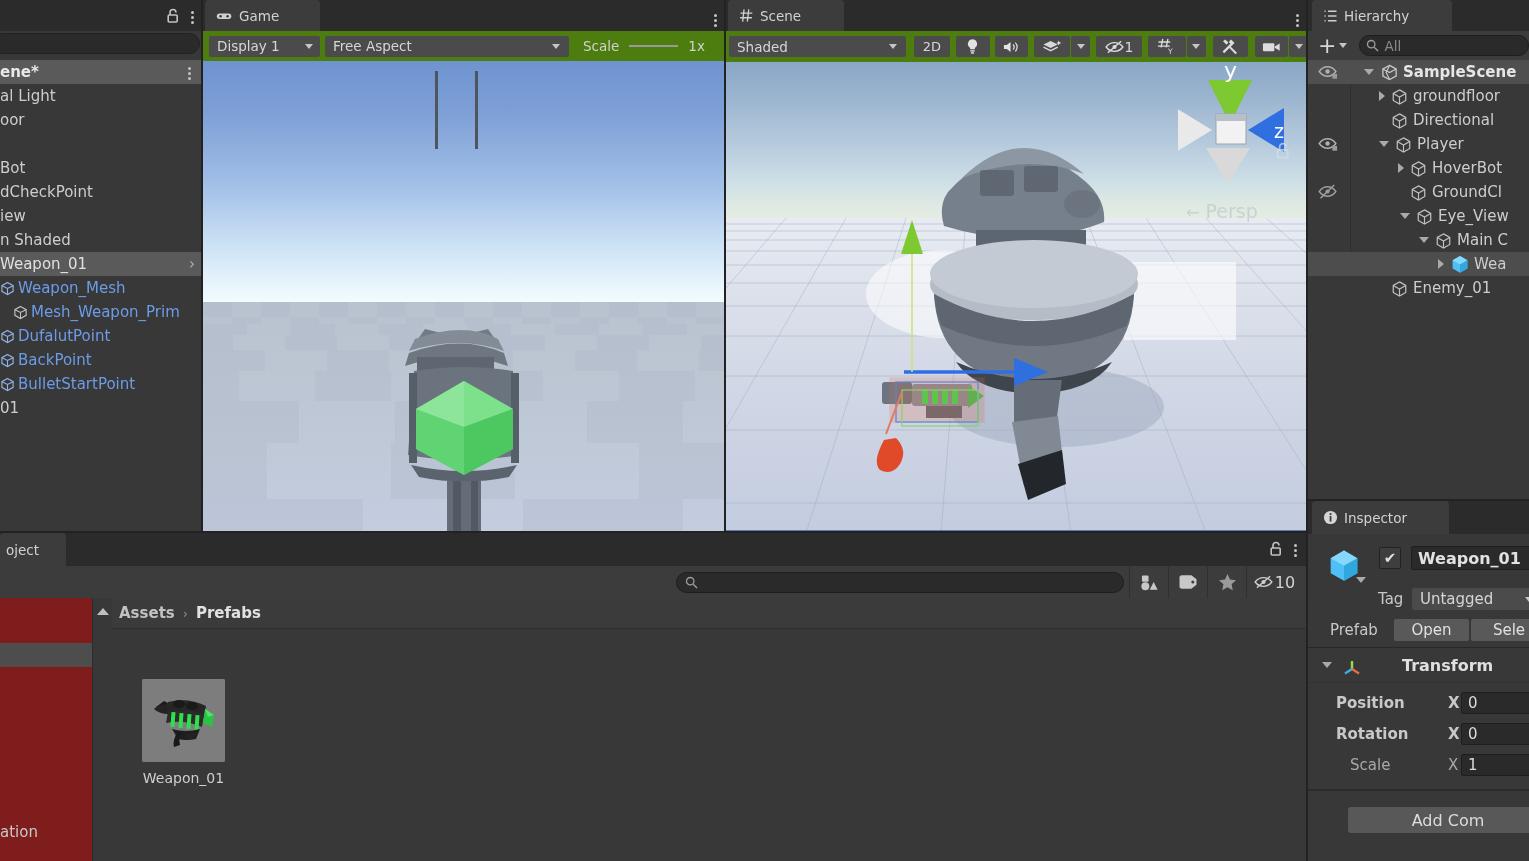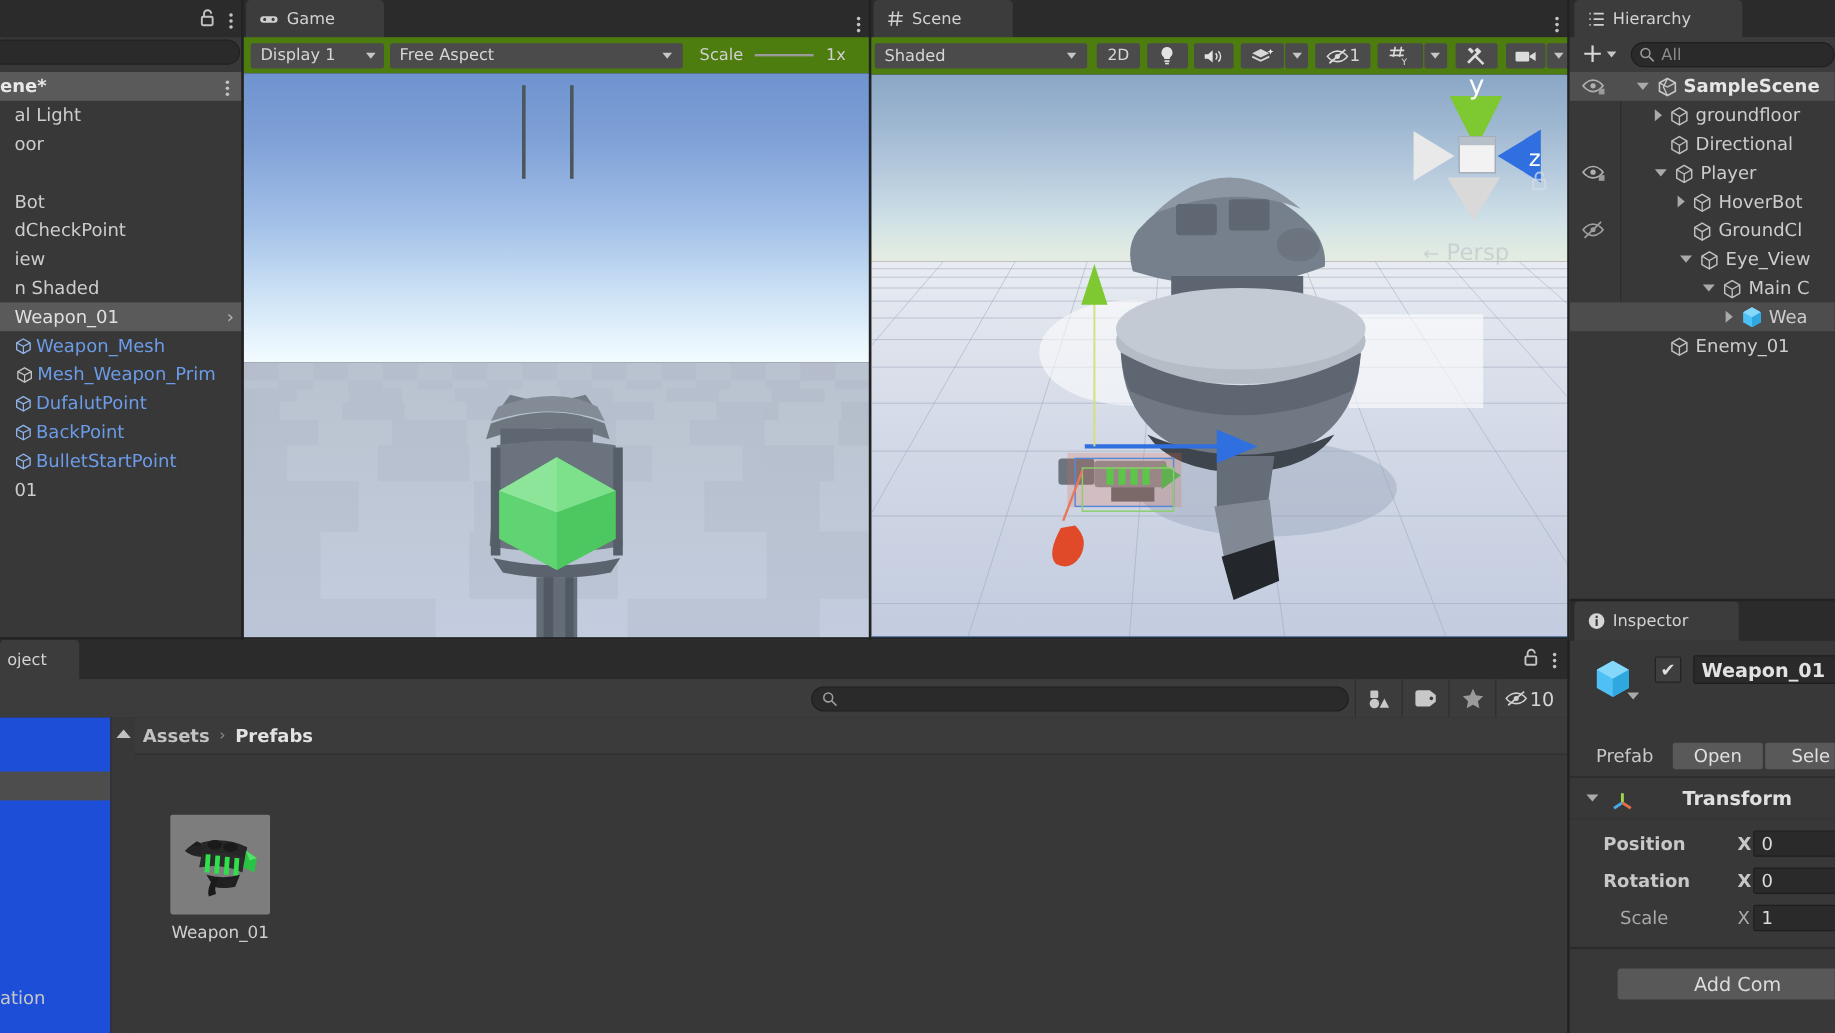--- a/index.html
+++ b/index.html
@@ -49,21 +49,21 @@
 
   
   #leftPanel { left:0; top:0; width:203px; height:533px; background:#383838; }
   #leftPanel .tabstrip { background:#2b2b2b; }
   .lp-search {
     position:absolute; left:-8px; top:33px; width:208px; height:21px;
     background:#2a2a2a; border:1px solid #212121; border-radius:11px;
   }
   .lp-rows { position:absolute; left:0; top:60px; width:203px; }
   .lp-row { height:24px; line-height:24px; white-space:nowrap;
-            padding-left:12px; font-size:15px; color:#cdcdcd; position:relative; }
+            padding-left:0; font-size:15px; color:#cdcdcd; position:relative; }
   .lp-row.sel { background:#5a5a5a; color:#e8e8e8; font-weight:bold; }
   .lp-row.selplain { background:#5a5a5a; color:#e0e0e0; }
   .lp-row.blue { color:#6c9ce8; }
   .lp-row .cubeico { display:inline-block; vertical-align:-3px; margin-right:3px; }
 
   
   #gamePanel { left:203px; top:0; width:523px; height:533px; background:#383838; }
   #gameView { position:absolute; left:0; top:61px; width:523px; height:472px; overflow:hidden; }
   .g-sky { position:absolute; left:0; top:0; width:100%; height:241px;
            background:linear-gradient(to bottom,#6e93cf 0%, #7ea0d6 22%, #a3c0e8 52%, #cfe4f6 78%, #eaf6fd 94%, #f2fbfe 100%); }
@@ -111,21 +111,21 @@
   
   #projPanel { left:0; top:533px; width:1308px; height:328px; background:#383838; }
   #projPanel .tabstrip { background:#2b2b2b; height:33px; }
   .proj-toolbar { position:absolute; left:0; top:33px; height:32px; width:100%; background:#3c3c3c;
                   display:flex; align-items:center; }
   .proj-search { height:21px; background:#2a2a2a; border:1px solid #1e1e1e; border-radius:11px;
                  display:flex; align-items:center; padding:0 8px; gap:6px; }
   .proj-tb-btn { width:39px; height:32px; display:flex; align-items:center; justify-content:center;
                  border-left:1px solid #2f2f2f; }
   .proj-body { position:absolute; left:0; top:65px; width:1308px; height:263px; background:#383838; }
-  .proj-tree { position:absolute; left:0; top:0; width:92px; height:263px; background:#1d4ed8; }
+  .proj-tree { position:absolute; left:0; top:0; width:92px; height:263px; background:#7f1d1d; }
   .tree-sel { position:absolute; left:0; top:45px; width:92px; height:24px; background:#4d4d4d; }
   .proj-split { position:absolute; left:92px; top:0; width:1px; height:263px; background:#2b2b2b; }
   .proj-scroll-col { position:absolute; left:93px; top:0; width:19px; height:263px; background:#383838; }
   .proj-content { position:absolute; left:112px; top:0; width:1196px; height:263px; background:#383838; }
   .breadcrumb { height:31px; display:flex; align-items:center; gap:8px; padding-left:7px;
                 background:#3b3b3b; border-bottom:1px solid #2e2e2e; font-size:15px; }
   .crumb-sep { color:#8e8e8e; font-size:13px; }
   .asset-thumb { width:83px; height:83px; background:#7d7d7d; border-radius:2px; position:relative; overflow:hidden; }
   .asset-label { text-align:center; font-size:14px; color:#cfcfcf; margin-top:8px; white-space:nowrap; }
 
@@ -722,20 +722,27 @@
       </span>
       <span class="tri-d" style="position:absolute;left:48px;top:40px;"></span>
       <div class="insp-check" style="position:absolute;left:71px;top:10px;">
         <span>✔</span>
       </div>
       <div class="insp-name-field" style="position:absolute;left:103px;top:9px;width:130px;">
         <span>Weapon_01</span>
       </div>
     </div>
 
+    <div class="insp-row" style="position:absolute;left:0;top:86px;width:221px;height:24px;">
+      <span class="insp-label" style="position:absolute;left:70px;">Tag</span>
+      <div class="dd" style="position:absolute;left:104px;width:128px;height:22px;justify-content:space-between;padding-right:7px;font-size:15px;">
+        <span>Untagged</span>
+        <span class="caret"></span>
+      </div>
+    </div>
 
     <div class="insp-row" style="position:absolute;left:0;top:117px;width:221px;height:24px;">
       <span class="insp-label" style="position:absolute;left:22px;">Prefab</span>
       <div class="insp-btn" style="position:absolute;left:86px;width:75px;">
         <span>Open</span>
       </div>
       <div class="insp-btn" style="position:absolute;left:163px;width:76px;">
         <span>Sele</span>
       </div>
     </div>

